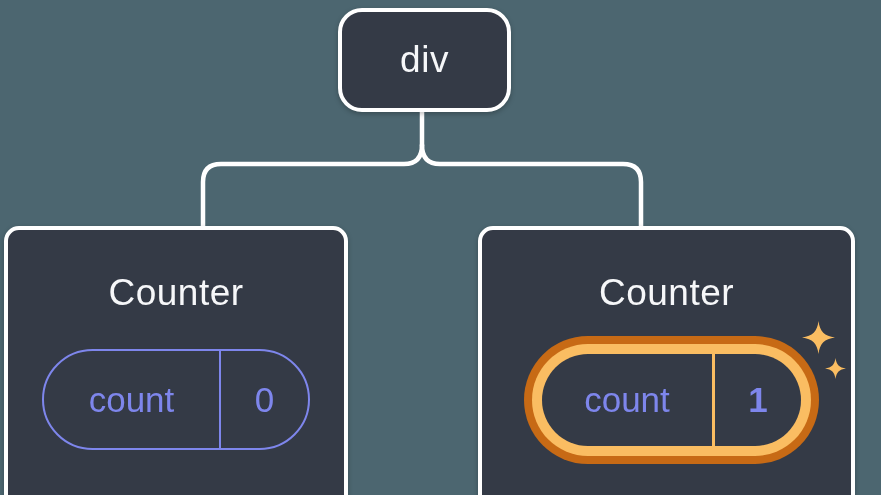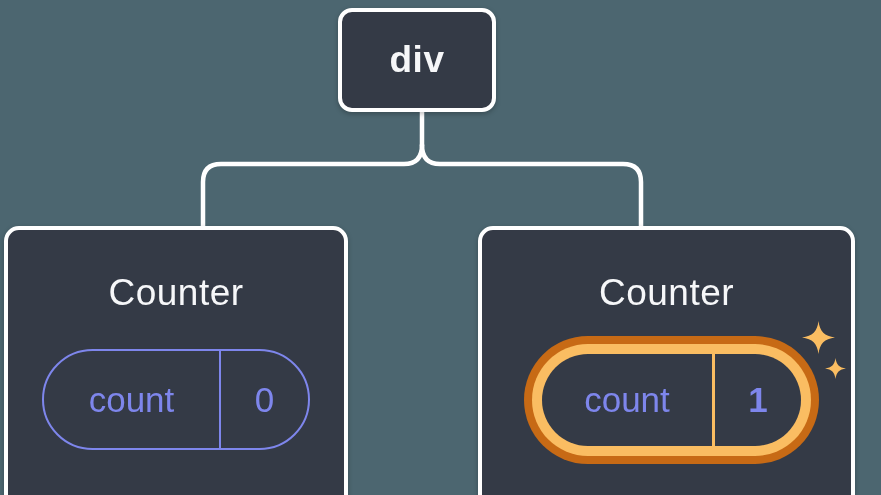--- a/index.html
+++ b/index.html
@@ -30,32 +30,32 @@
     fill: none;
     stroke: #FFFFFF;
     stroke-width: 4.5;
     stroke-linecap: round;
   }
 
   .node-root {
     position: absolute;
     left: 338px;
     top: 8px;
-    width: 158px;
+    width: 173px;
     height: 104px;
     background: #343A46;
     border: 4px solid #FFFFFF;
-    border-radius: 14px;
+    border-radius: 24px;
     box-shadow: 0 2px 5px rgba(0,0,0,0.25);
     display: flex;
     align-items: center;
     justify-content: center;
     color: #F6F7F9;
     font-size: 37px;
-    font-weight: 700;
+    font-weight: 400;
     letter-spacing: 0.5px;
   }
 
   .card {
     position: absolute;
     top: 226px;
     height: 318px;
     background: #343A46;
     border: 4px solid #FFFFFF;
     border-radius: 15px;

